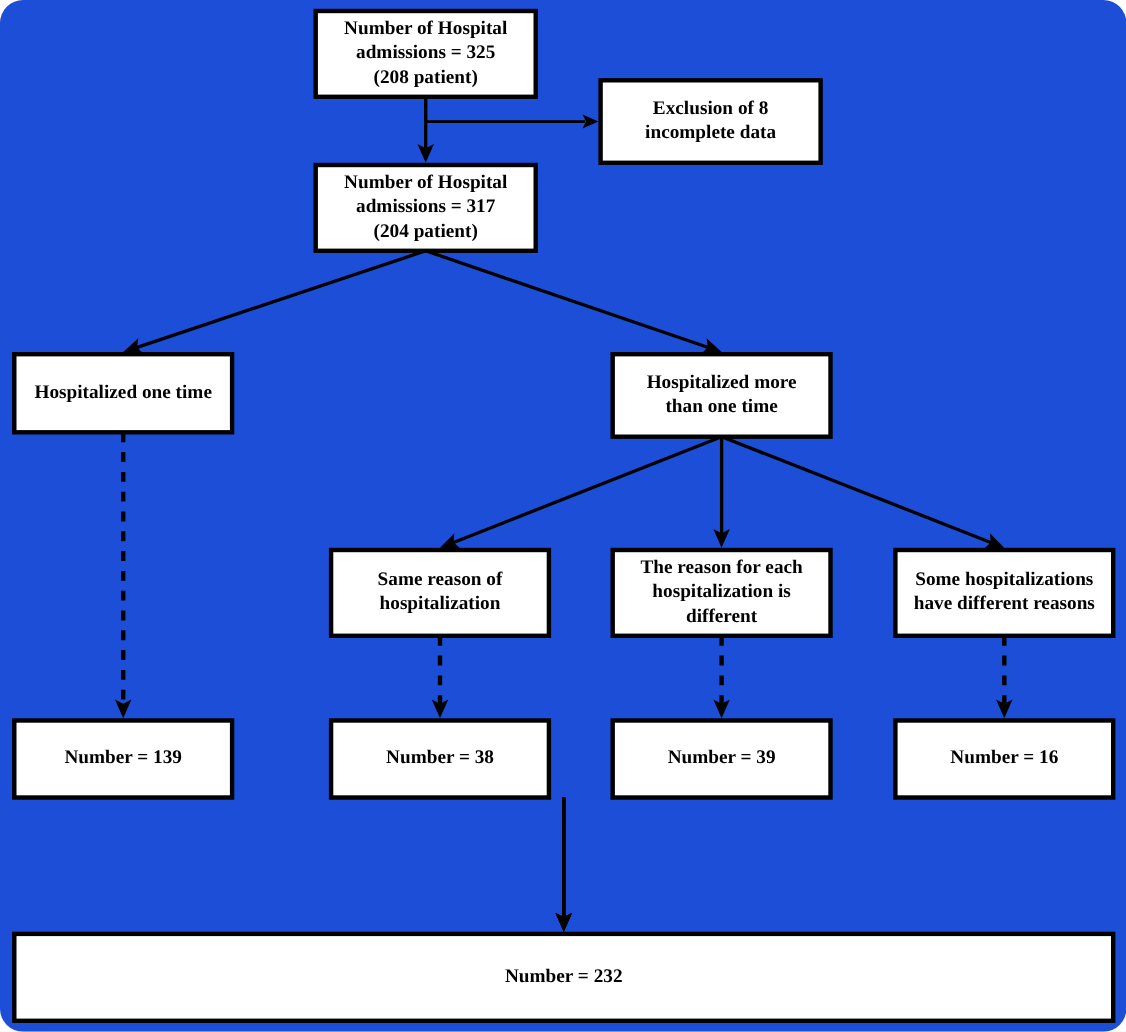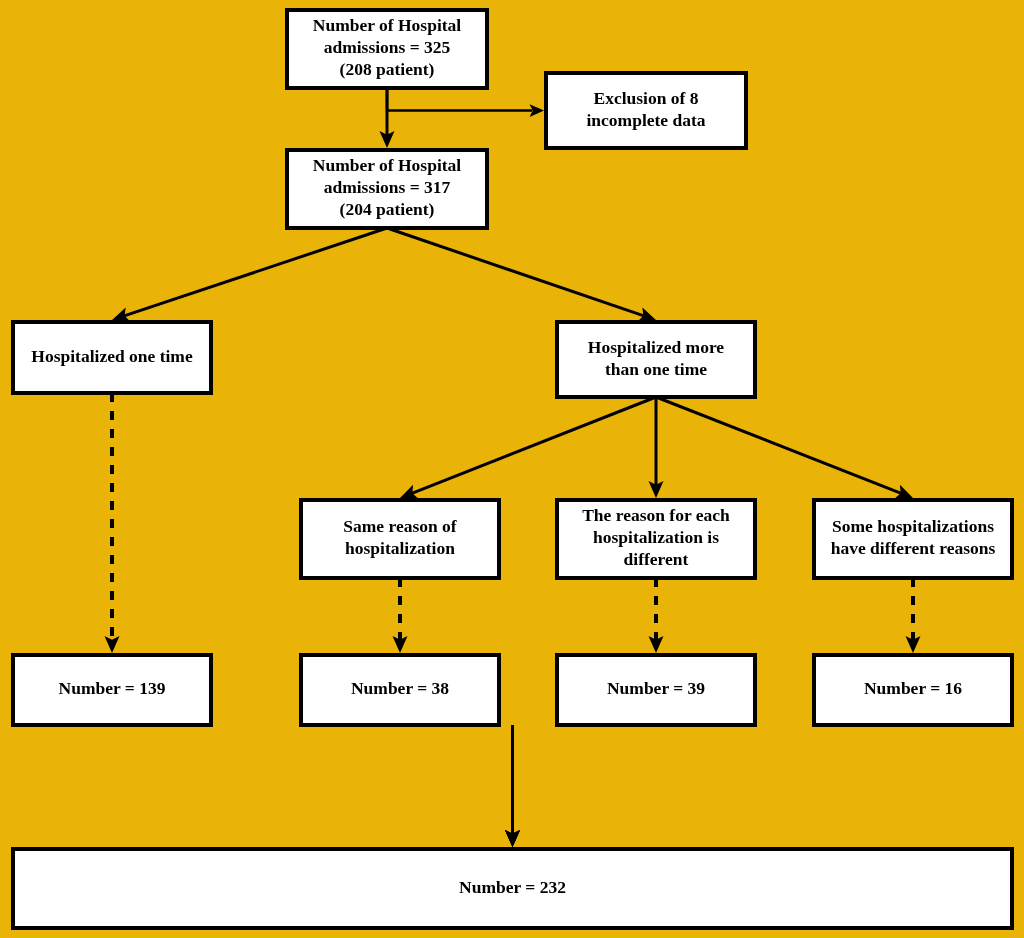--- a/index.html
+++ b/index.html
@@ -11,21 +11,22 @@
   body {
     width: 1024px;
     height: 938px;
     overflow: hidden;
     font-family: "Liberation Serif", "DejaVu Serif", serif;
   }
   #flow-root {
     position: relative;
     width: 1024px;
     height: 938px;
-    background: #eab308;
+    background: #1d4ed8;
+    border-radius: 21px;
   }
   svg.flow-canvas {
     position: absolute;
     left: 0;
     top: 0;
     width: 1024px;
     height: 938px;
     display: block;
   }
   .node-box {

